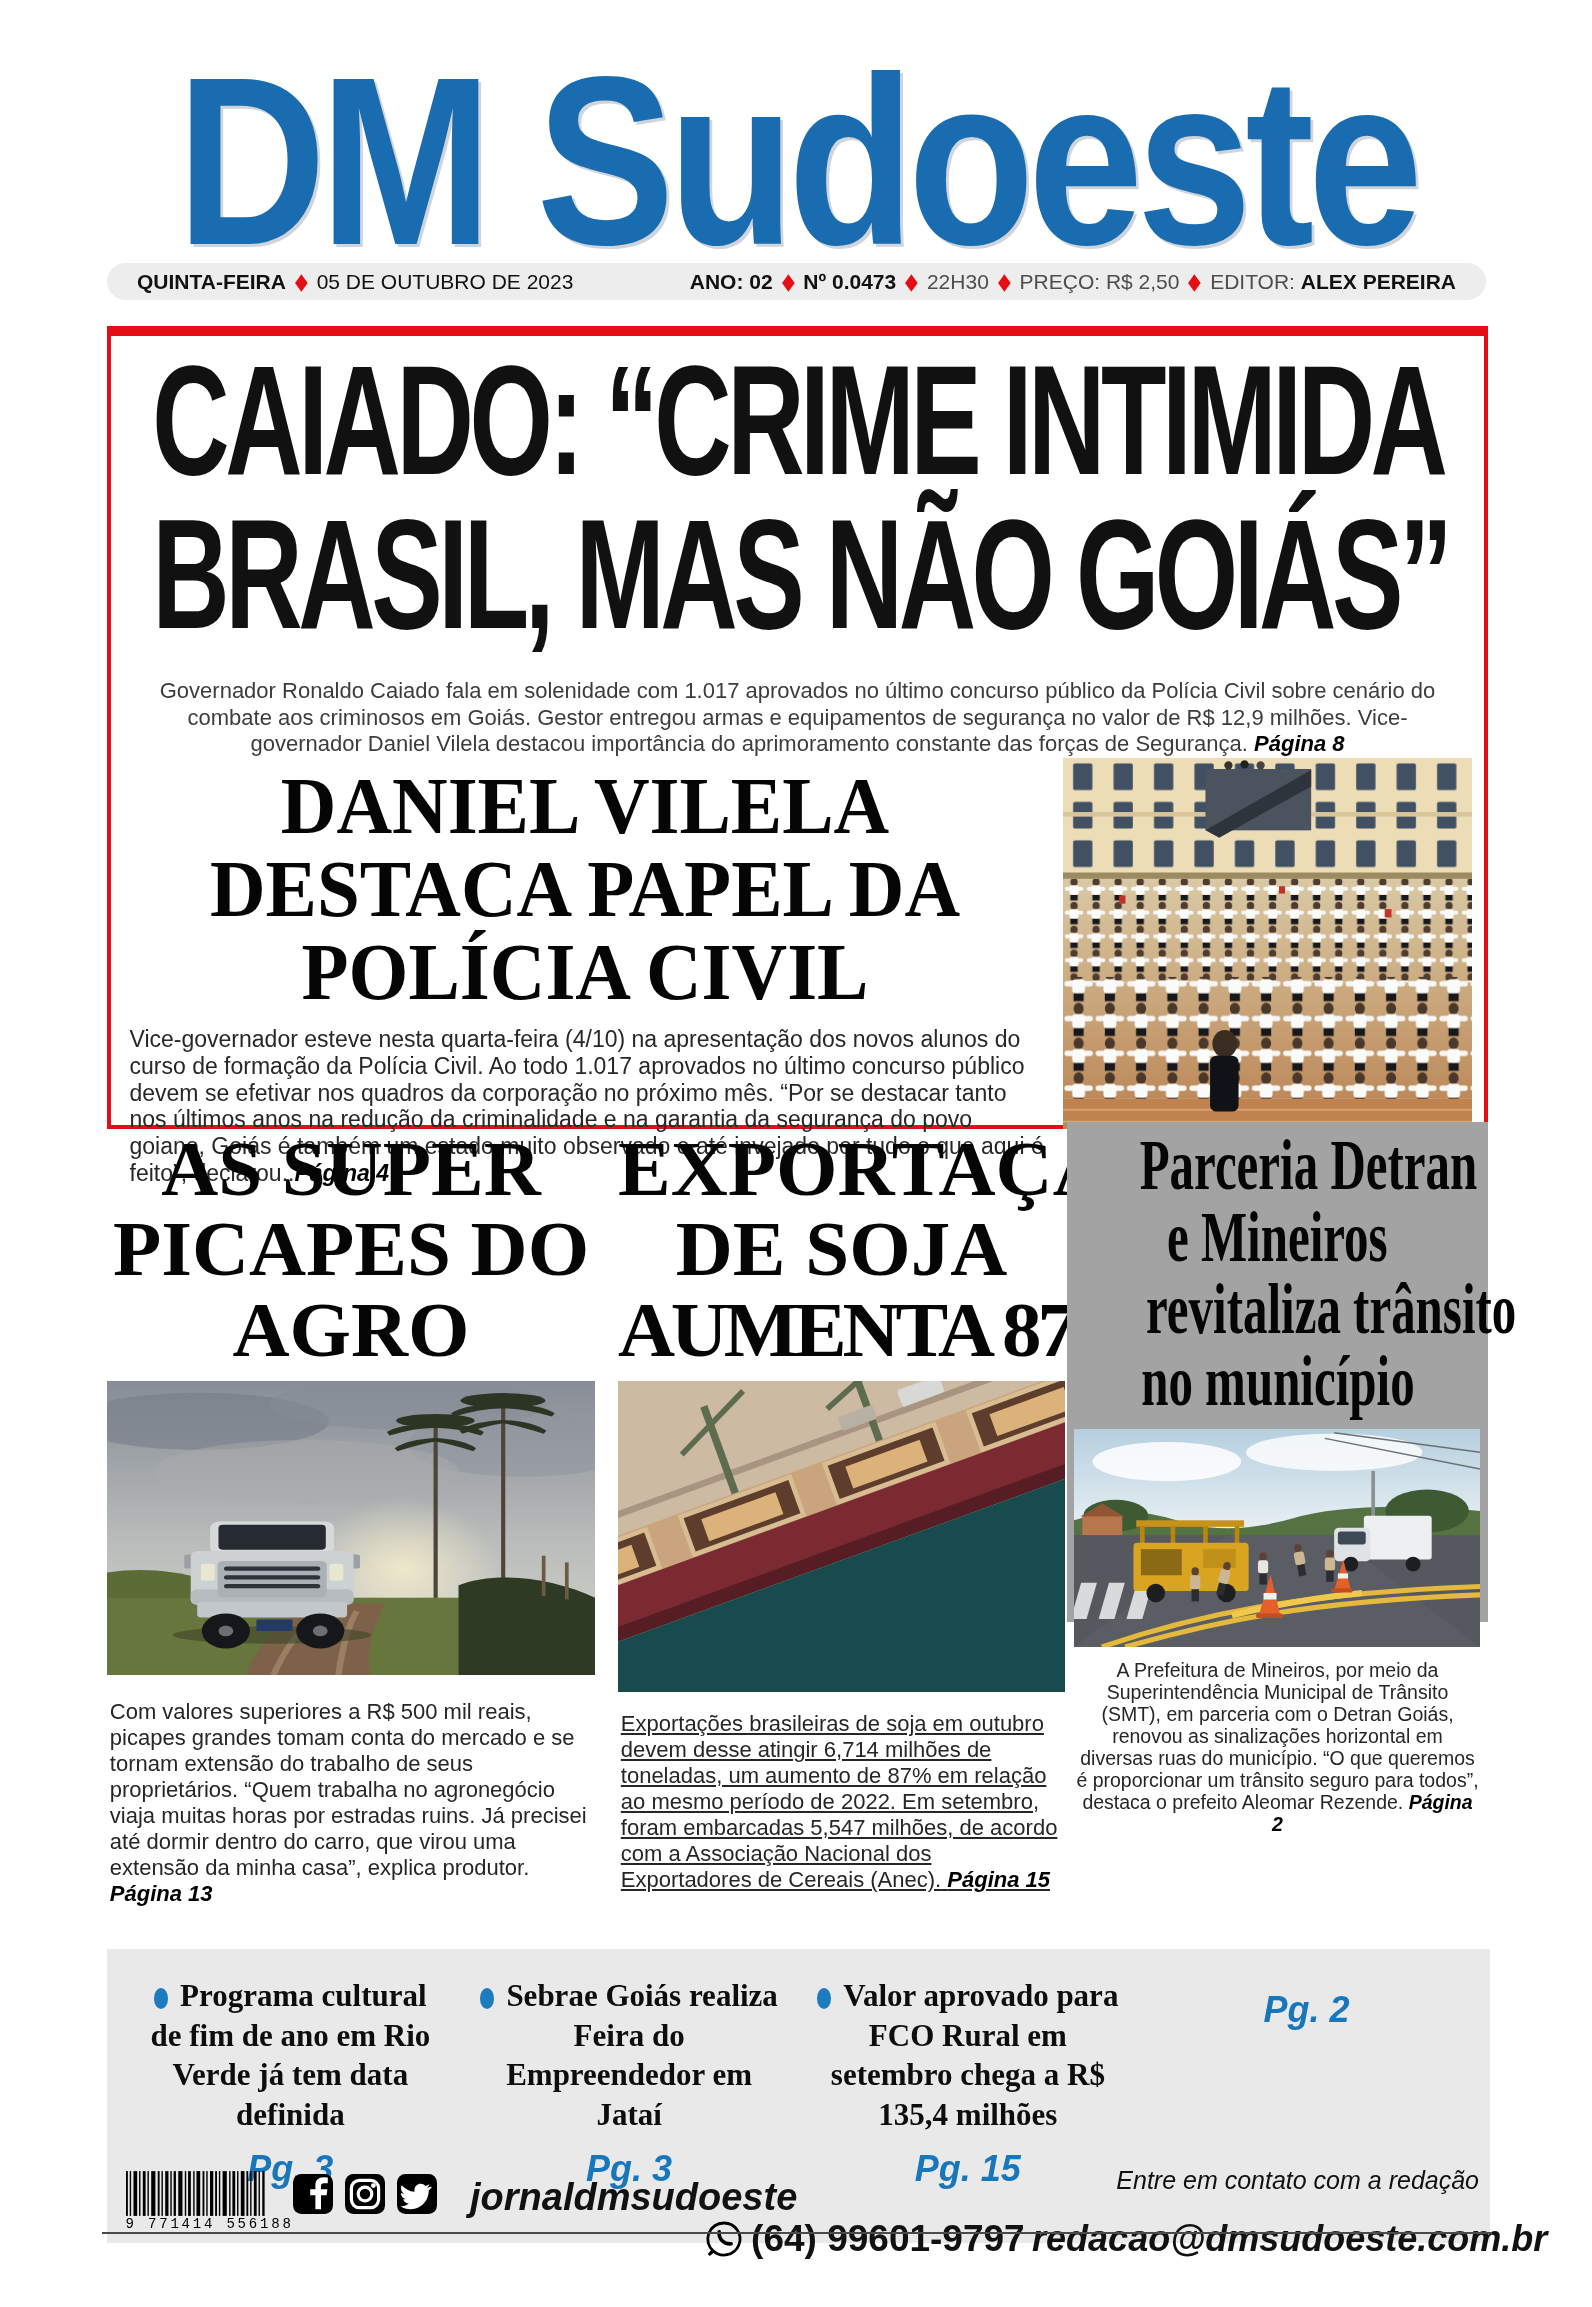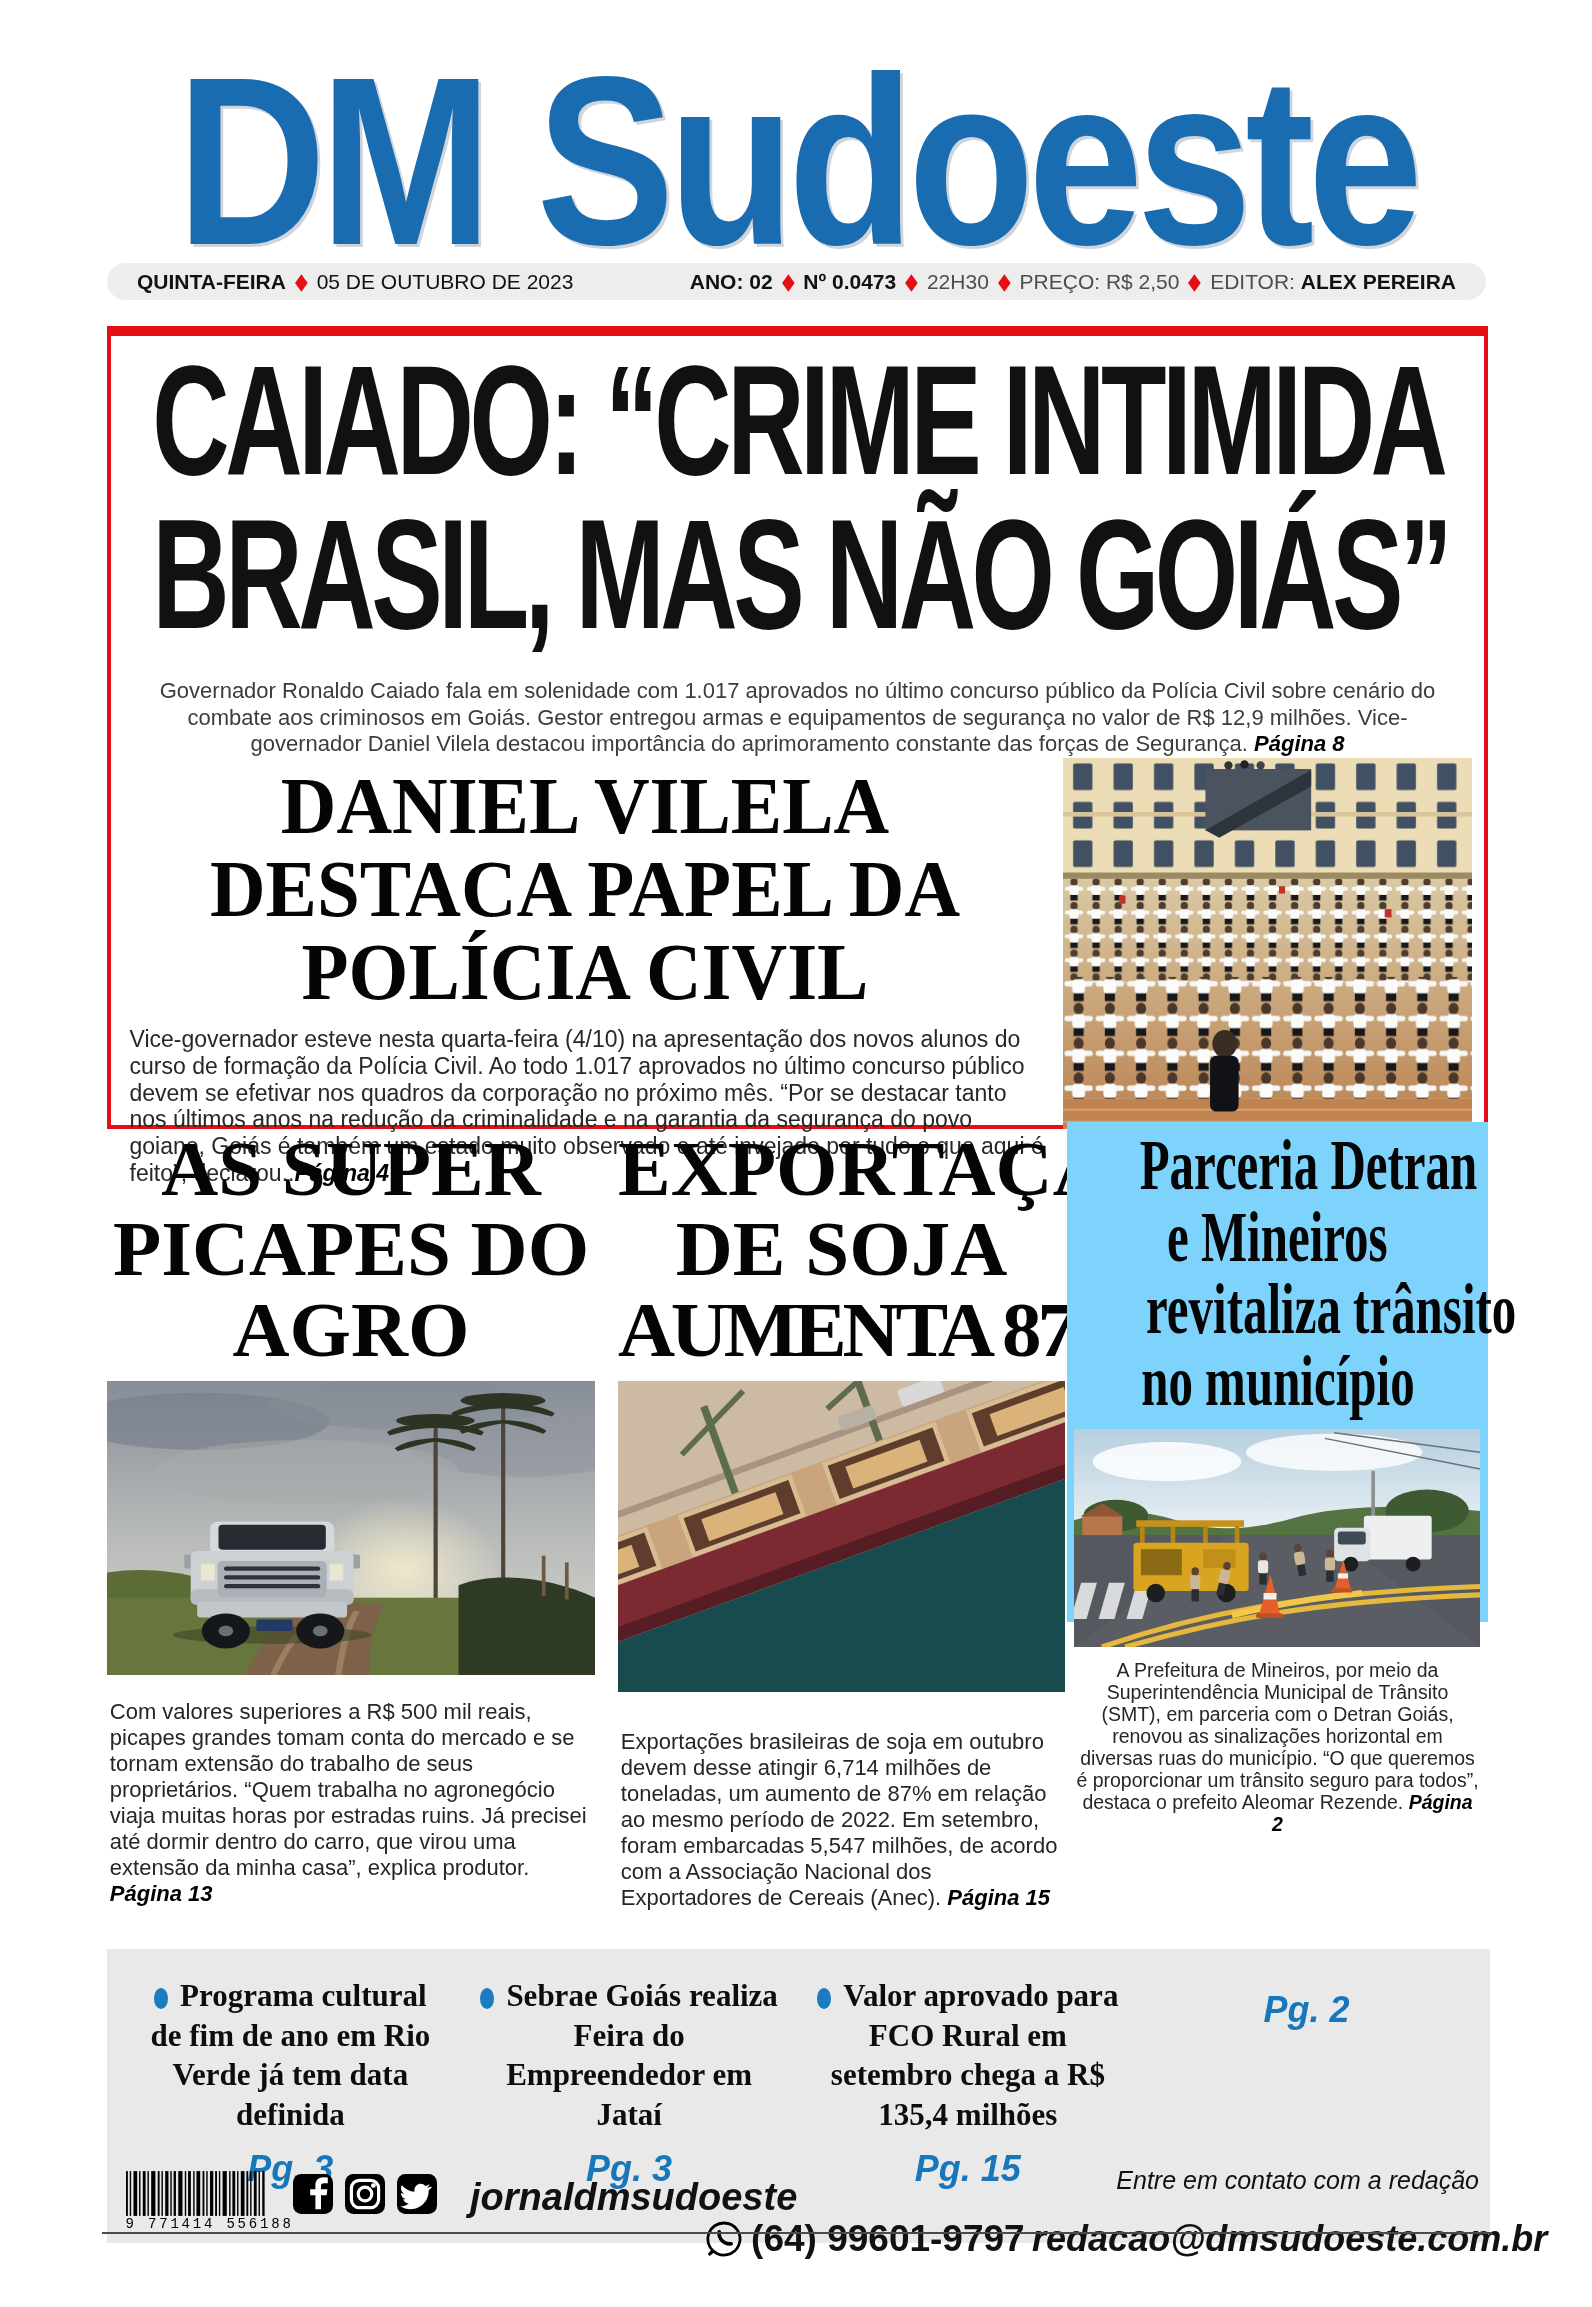--- a/index.html
+++ b/index.html
@@ -35,30 +35,30 @@
   .hline{display:block;white-space:nowrap;}
   .dv-body{font-size:23px;line-height:1.17;color:#272727;margin:21.4px 0 0 6.5px;}
   .photo{margin:0;overflow:hidden;background:#ddd;}
   .photo svg{display:block;width:100%;height:100%;}
   .dv-photo{width:409px;height:371px;flex:0 0 auto;}
   
   .columns{position:absolute;left:107px;top:1122px;width:1381px;height:791px;}
   .col{position:absolute;top:0;}
   .col1{left:0;width:488px;}
   .col2{left:511px;width:447px;}
-  .col3{left:960px;width:421px;background:#7dd3fc;height:500px;box-sizing:border-box;padding:4.7px 7.4px 0 7.4px;}
+  .col3{left:960px;width:421px;background:#a3a3a3;height:500px;box-sizing:border-box;padding:4.7px 7.4px 0 7.4px;}
   .col-head{font-size:79px;line-height:1.02;margin:6.5px 0 0 0;}
   .tight{letter-spacing:-4.2px;}
   .col3 .col-head{font-size:68px;line-height:1.06;margin-top:1.9px;}
   .cond{display:inline-block;transform:scale(.72,1.06);transform-origin:center;}
   .col-photo1{width:488px;height:294px;margin-top:11px;}
   .col-photo2{width:447px;height:311px;margin-top:11px;}
   .col-photo3{width:406px;height:218px;margin-top:12px;}
   .col-body{font-size:22px;line-height:1.18;color:#262626;margin:24px 2.8px 0 2.8px;}
-  .col2 .col-body{margin-top:37px;}
+  .col2 .col-body{margin-top:19px;text-decoration:underline;}
   .col3 .col-body{font-size:19.5px;line-height:1.13;text-align:center;margin:12px 0.9px 0 0.9px;}
   
   .briefs{position:absolute;left:107px;top:1949px;width:1383px;height:294px;background:#e9e9e9;
         display:flex;box-sizing:border-box;padding:27px 14px 0 14px;}
   .brief{flex:1;padding:0 16px;text-align:center;}
   .brief-text{font-family:"Liberation Serif","DejaVu Serif",serif;font-weight:700;
         font-size:31px;line-height:1.28;color:#0d0d0d;}
   .bullet{display:inline-block;width:14px;height:20.5px;border-radius:50%;
         background:#1b7cc0;margin-right:12px;vertical-align:-2.8px;}
   .pgblue{color:#1877bb;font-weight:bold;font-style:italic;font-size:36px;margin-top:13px;}

